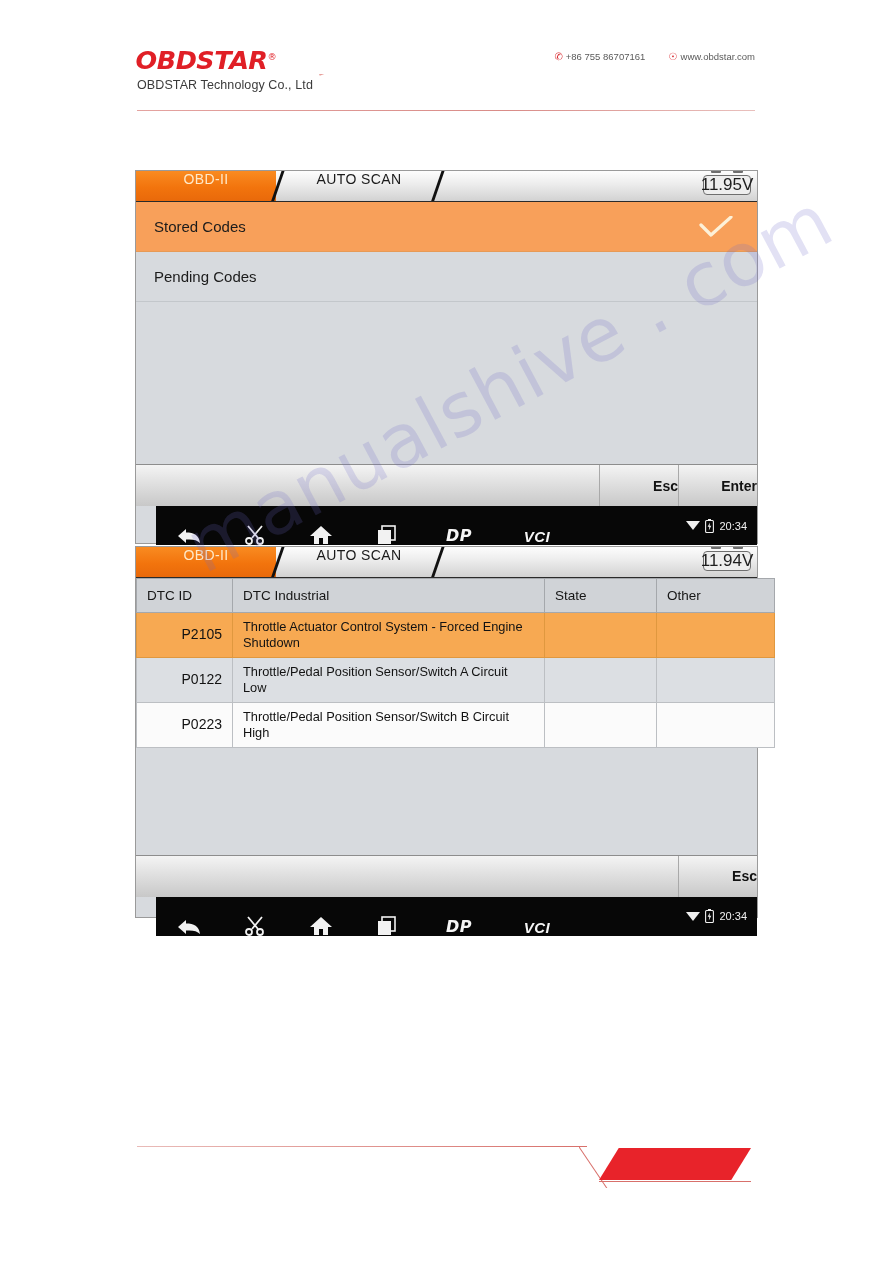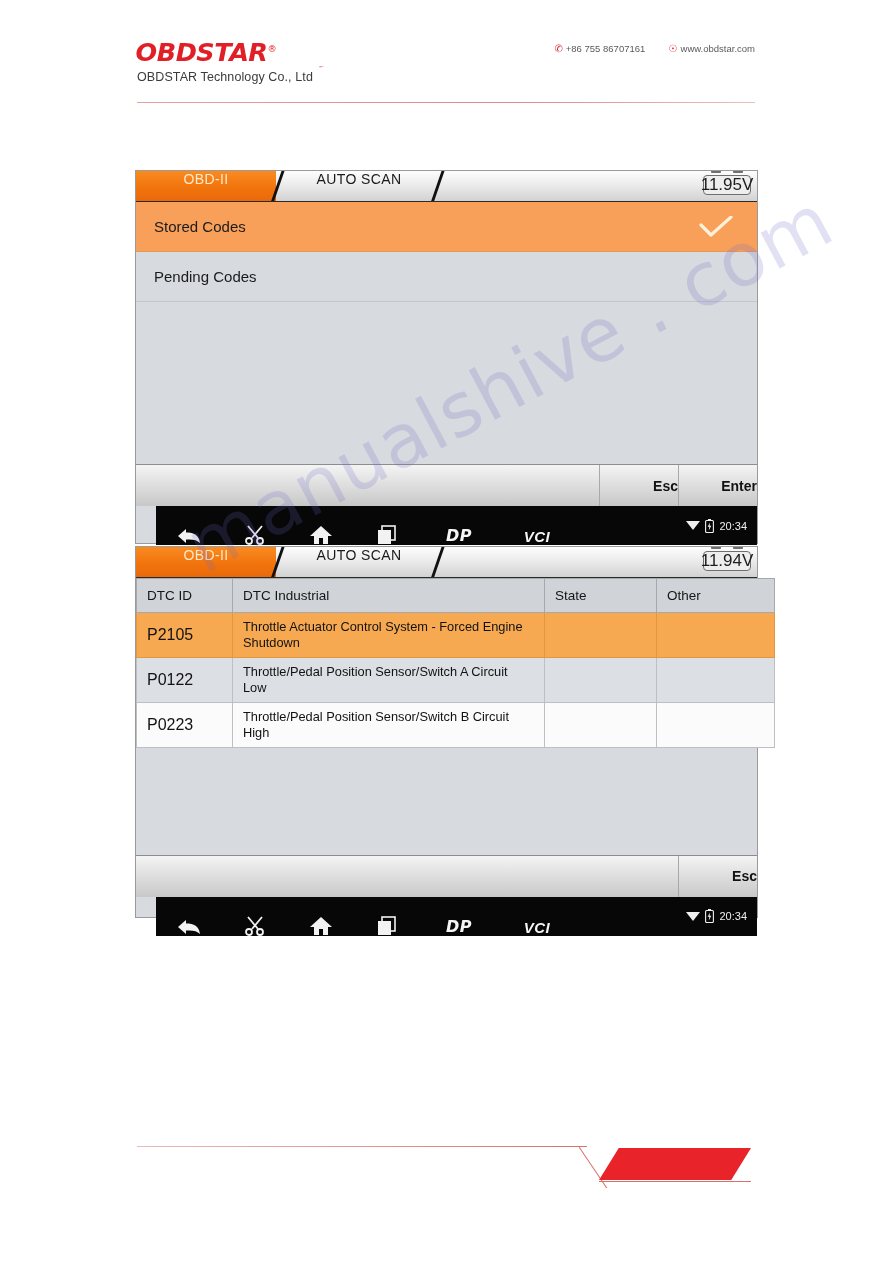--- a/index.html
+++ b/index.html
@@ -6,21 +6,21 @@
   body{
     width:893px;height:1263px;
     background:#ffffff;
     font-family:"Liberation Sans", sans-serif;
     position:relative;
     overflow:hidden;
   }
 
   
   .page-header{
-    position:absolute; left:137px; top:40px; width:618px; height:64px;
+    position:absolute; left:137px; top:48px; width:618px; height:64px;
   }
   .logo-block{position:absolute;left:0;top:0;width:230px;}
   .logo-word{
     font-size:25px;font-weight:bold;font-style:italic;
     color:#e01f26; letter-spacing:-0.5px; line-height:1;
     font-family:"DejaVu Sans", sans-serif;
     position:relative; display:inline-block;
     transform:scaleX(1.02);
   }
   .logo-reg{font-size:9px;vertical-align:super;font-style:normal;font-weight:normal;}
@@ -167,21 +167,21 @@
     background:#d0d3d7;color:#161616;font-weight:normal;
     font-size:13.5px;text-align:left;
     padding:9px 10px; border:1px solid #a5a8ac;
     height:34px; box-sizing:border-box;
   }
   .tbl td{
     font-size:12.8px;color:#121212;
     padding:6px 10px; border:1px solid #bcbfc3;
     vertical-align:middle; line-height:1.25;
   }
-  .tbl td.idcell{text-align:left;font-size:16px;margin-top:29px;}
+  .tbl td.idcell{text-align:right;font-size:14px;margin-top:29px;}
   .row-hl td{background:#f7a952;border-color:#e0983f;}
   .row-gry td{background:#dcdfe3;}
   .row-wht td{background:#fbfbfb;}
   .col-id{width:96px;}
   .col-desc{width:312px;}
   .col-state{width:112px;}
   .col-other{width:118px;}
   .fill-area{background:#d7dade;}
 
   

